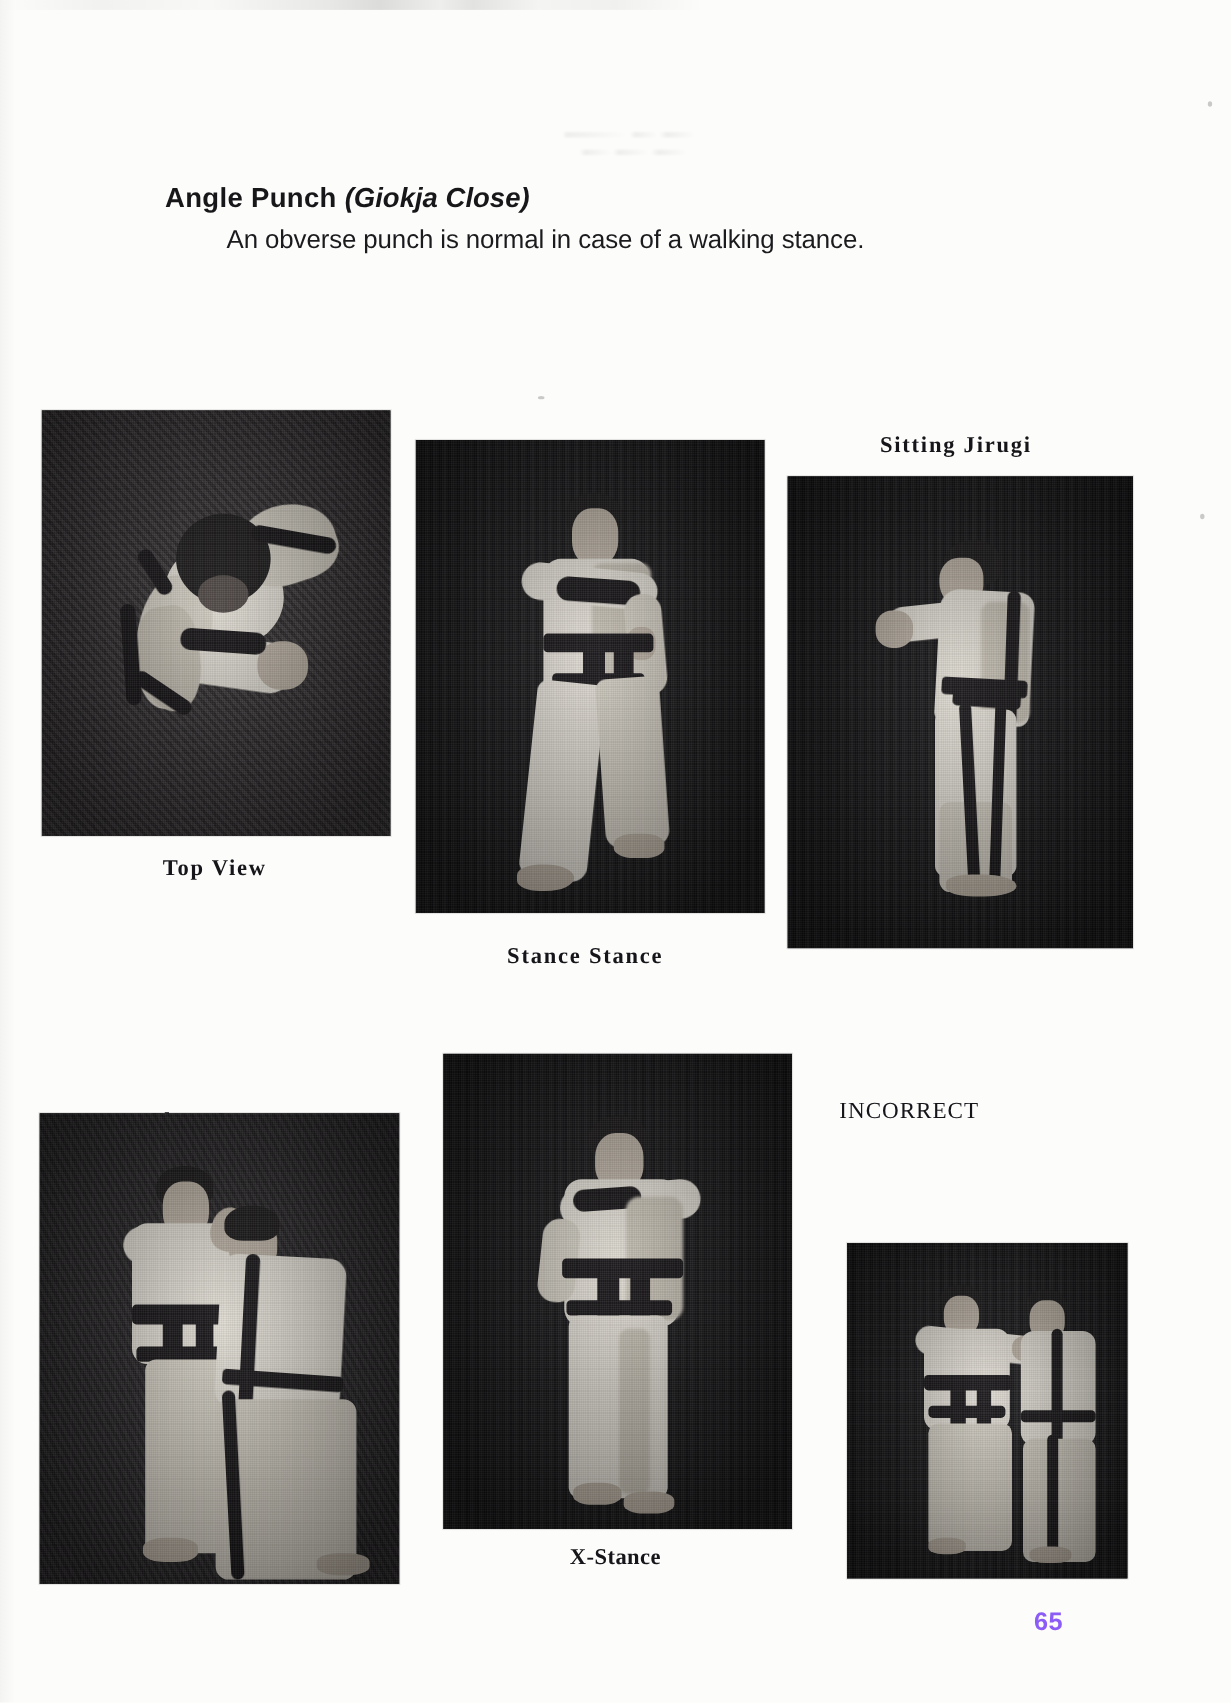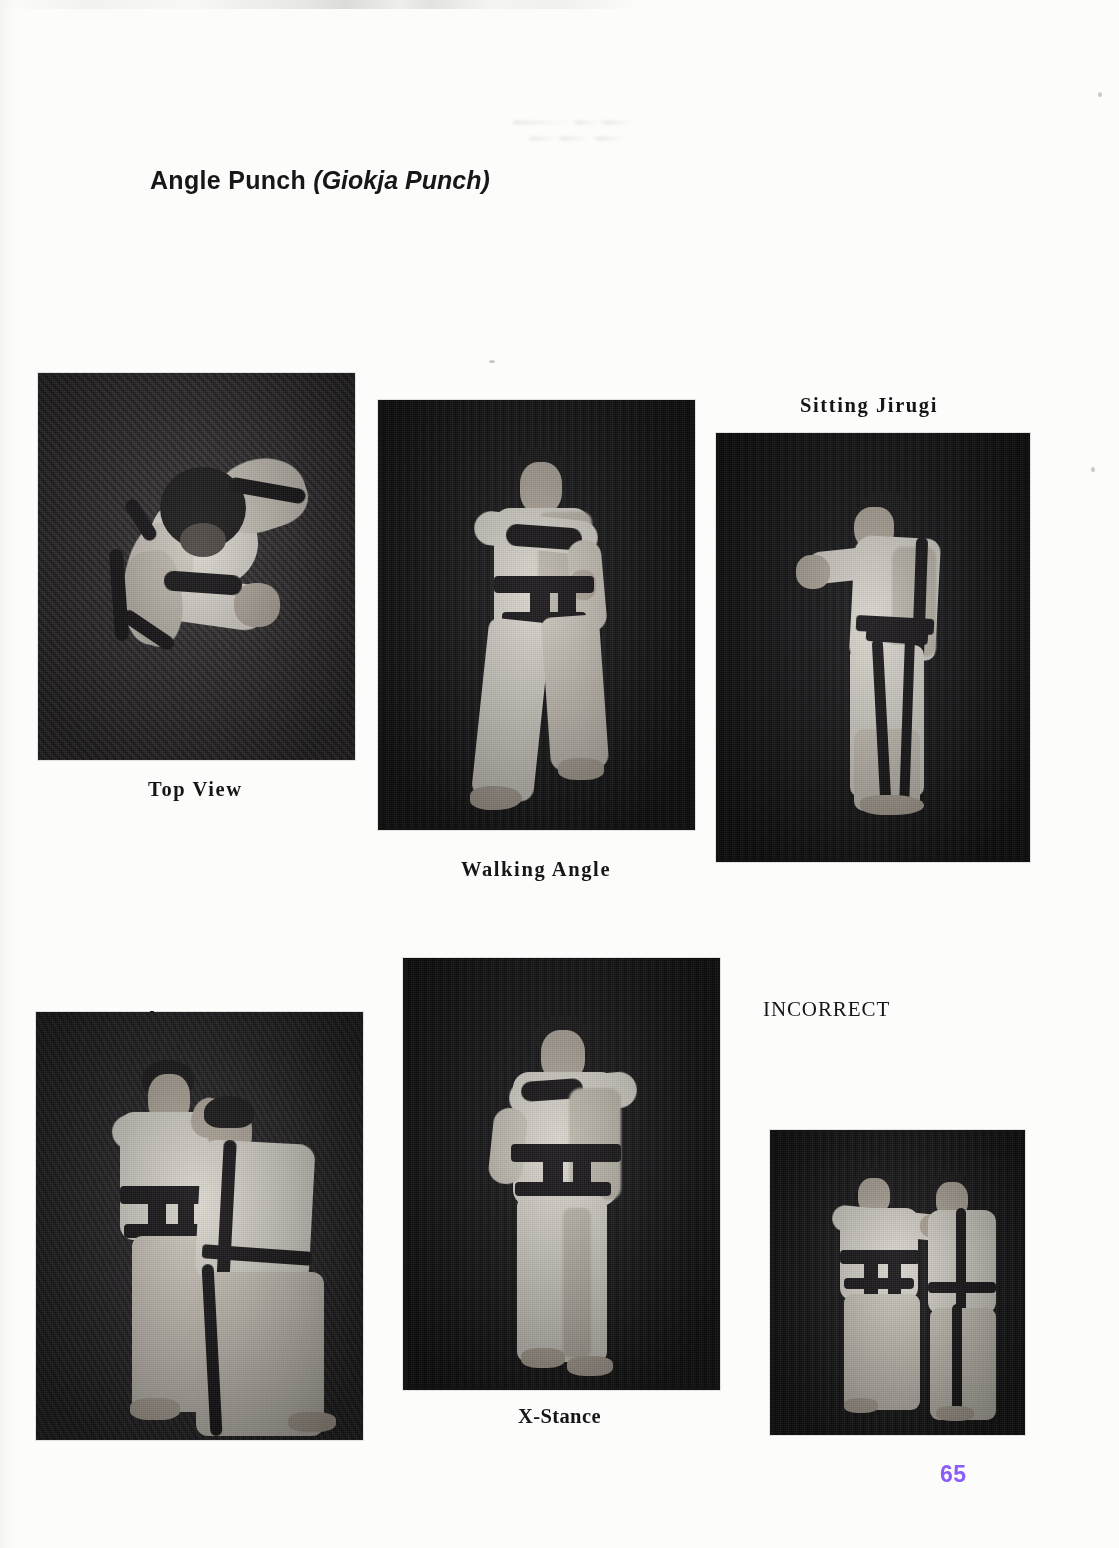--- a/index.html
+++ b/index.html
@@ -187,24 +187,25 @@
 <div class="page">
 
   <div class="scan-top-smudge"></div>
   <div class="left-scan-band"></div>
   <div class="ghost-text"></div>
   <div class="edge-speck" style="left:1098px; top:92px;"></div>
   <div class="edge-speck" style="left:1091px; top:467px;"></div>
   <div class="edge-speck" style="left:489px; top:360px; width:6px; height:3px;"></div>
 
   <div class="heading">
-    <span class="rom">Angle Punch </span><span class="ital">(Giokja Punch)</span>
+    <span class="rom">Angle Punch </span><span class="ital">(Giokja Close)</span>
   </div>
 
   <div class="body-copy">
+    <p>An obverse punch is normal in case of a walking stance.</p>
   </div>
 
   <div class="photo mat-tex" style="left:38px; top:373px; width:317px; height:387px;">
     <div class="fg" style="left:0;top:0;right:0;bottom:0;background:
          repeating-linear-gradient(48deg, #3a3739 0 3px, #2a2729 3px 6px),
          repeating-linear-gradient(-48deg, rgba(255,255,255,.045) 0 3px, rgba(0,0,0,.07) 3px 6px);"></div>
 
     <div class="fg gi soft" style="left:112px; top:120px; width:108px; height:96px; border-radius:48% 55% 50% 46%;"></div>
     <div class="fg gi2 soft" style="left:176px; top:86px; width:92px; height:72px; border-radius:55% 60% 40% 50%; transform:rotate(-18deg);"></div>
     <div class="fg gi2 soft" style="left:86px; top:150px; width:66px; height:122px; border-radius:50% 44% 56% 60%; transform:rotate(10deg);"></div>
@@ -248,21 +249,21 @@
     <div class="fg belt soft" style="left:180px; top:186px; width:18px; height:86px; border-radius:4px;"></div>
     <div class="fg belt soft" style="left:124px; top:212px; width:84px; height:14px; border-radius:4px;"></div>
 
     <div class="fg gi soft" style="left:102px; top:220px; width:62px; height:180px; border-radius:10px 10px 14px 14px; transform:rotate(6deg);"></div>
     <div class="fg gi2 soft" style="left:168px; top:216px; width:58px; height:154px; border-radius:10px 10px 14px 14px; transform:rotate(-4deg);"></div>
     <div class="fg skin soft" style="left:92px; top:386px; width:52px; height:24px; border-radius:40% 50% 50% 40%;"></div>
     <div class="fg skin soft" style="left:180px; top:358px; width:46px; height:22px; border-radius:40%;"></div>
     <div class="grain"></div>
       <div class="vig"></div>
   </div>
-  <div class="caption wide" style="left:461px; top:858px;">Walking  Angle</div>
+  <div class="caption wide" style="left:461px; top:858px;">Stance  Stance</div>
 
   <div class="caption wide" style="left:800px; top:394px;">Sitting  Jirugi</div>
   <div class="photo mat-dark" style="left:716px; top:433px; width:314px; height:429px;">
     <div class="fg" style="inset:0; position:absolute; background:
          repeating-linear-gradient(90deg, #1a191b 0 4px, #121113 4px 8px);"></div>
 
     <div class="fg hair soft" style="left:142px; top:58px; width:52px; height:40px; border-radius:55% 50% 30% 34%;"></div>
     <div class="fg skin soft" style="left:138px; top:74px; width:40px; height:44px; border-radius:44% 40% 44% 48%;"></div>
 
     <div class="fg gi soft" style="left:136px; top:104px; width:86px; height:122px; border-radius:18px 14px 10px 10px; transform:rotate(3deg);"></div>

